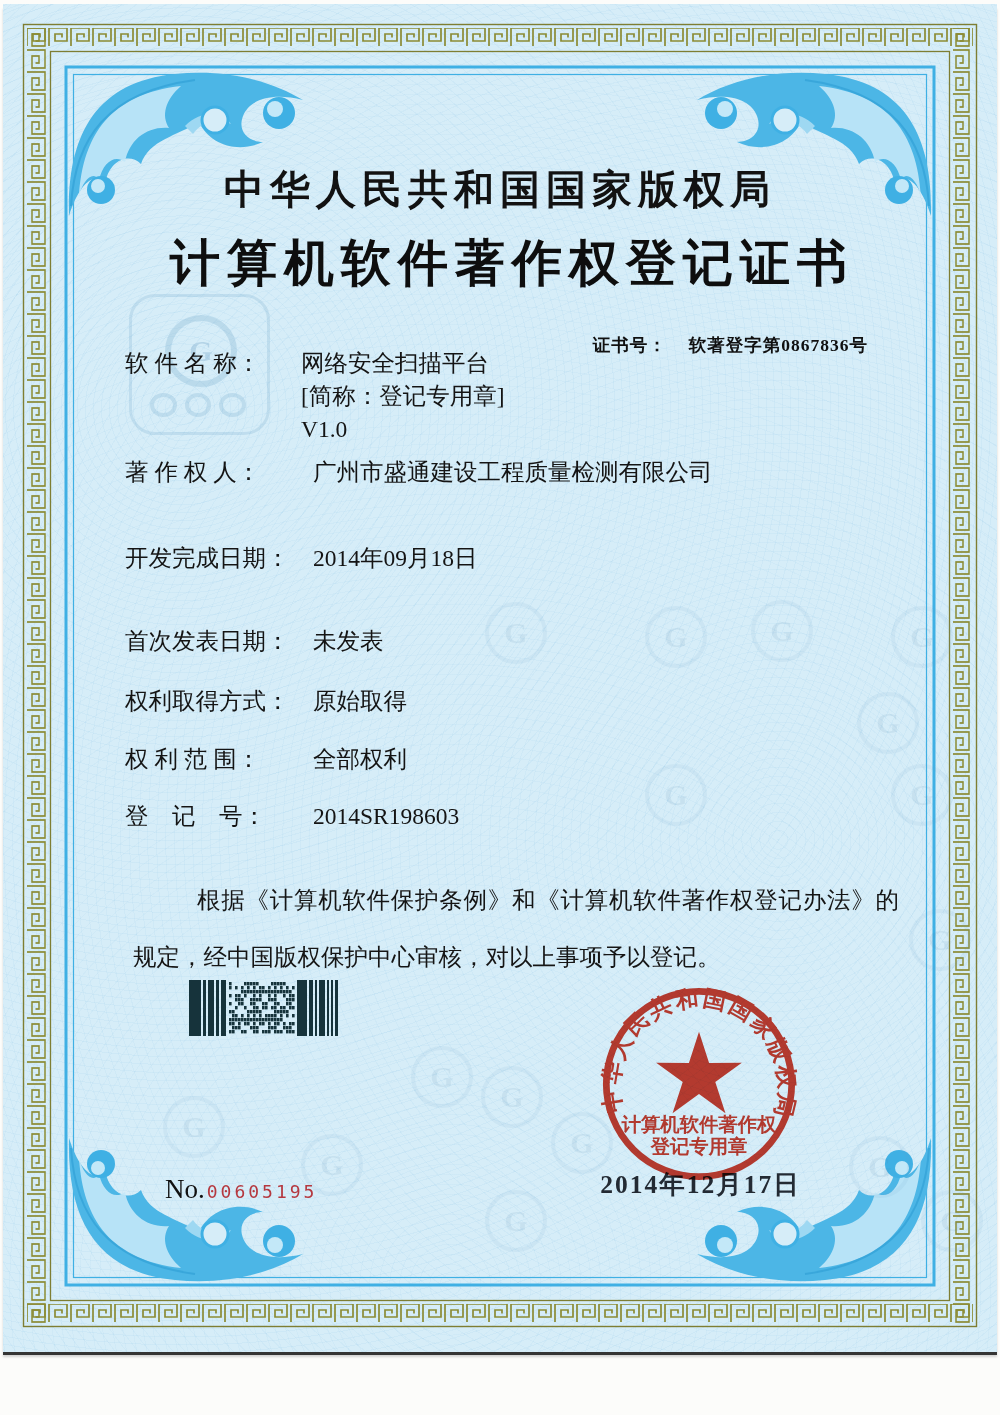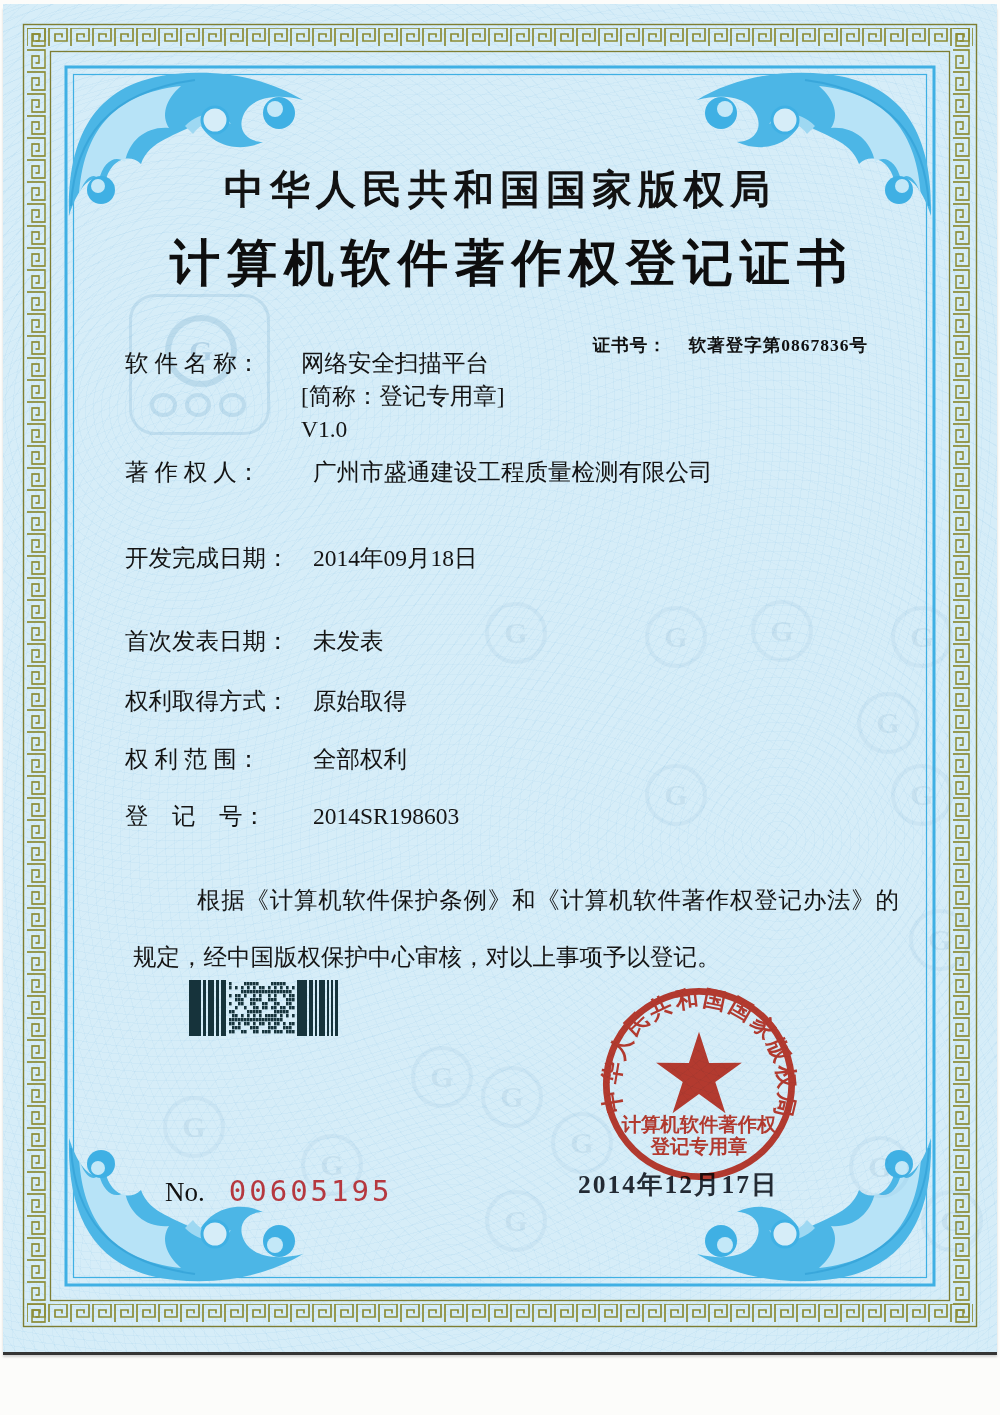--- a/index.html
+++ b/index.html
@@ -39,24 +39,24 @@
   .name-block .val-lines{display:inline-block;vertical-align:top;line-height:33px;}
   .statement{
     position:absolute;left:118px;top:856px;width:766px;
     font-size:23.5px;line-height:57px;text-align:justify;text-indent:64px;color:#151515;
     margin:12px;
   }
   .barcode{position:absolute;left:186px;top:976px;width:150px;height:56px;}
   .serial{position:absolute;left:162px;top:1170px;font-size:27px;color:#111;}
   .serial .num{
     font-family:"DejaVu Sans Mono","Liberation Mono",monospace;
-    color:#b5383f;font-size:29px;letter-spacing:3px;margin-left:24px;
+    color:#b5383f;font-size:18px;letter-spacing:3px;margin-left:2px;
   }
   .seal-date{
-    position:absolute;left:575px;top:1163px;width:245px;text-align:left;
+    position:absolute;left:575px;top:1163px;width:245px;text-align:center;
     font-size:25.5px;font-weight:600;letter-spacing:2px;color:#232a33;z-index:3;
   }
   .seal{
     position:absolute;left:588px;top:972px;width:216px;height:216px;z-index:4;
     mix-blend-mode:multiply;opacity:.93;
   }
   
   .cpcc-mark{
     position:absolute;left:126px;top:290px;width:135px;height:135px;
     border:3px solid rgba(110,165,200,.55);border-radius:26px;opacity:.40;z-index:0;

